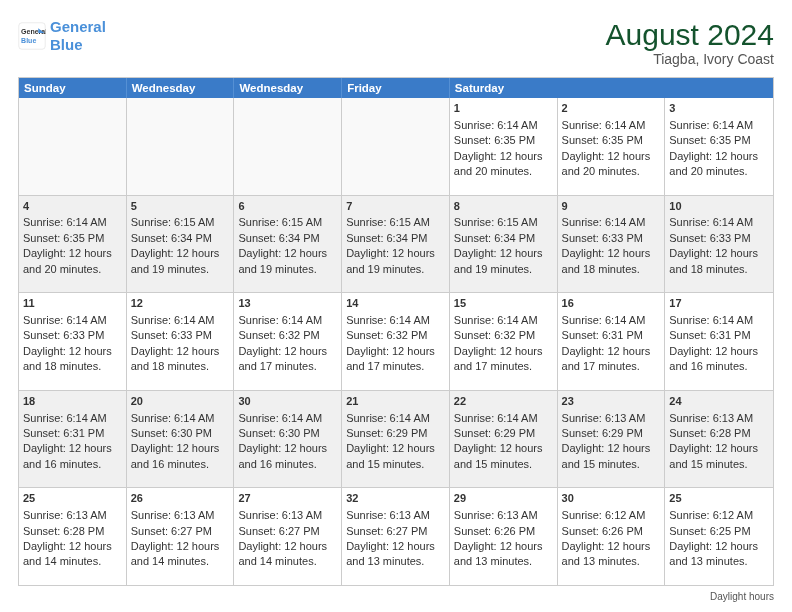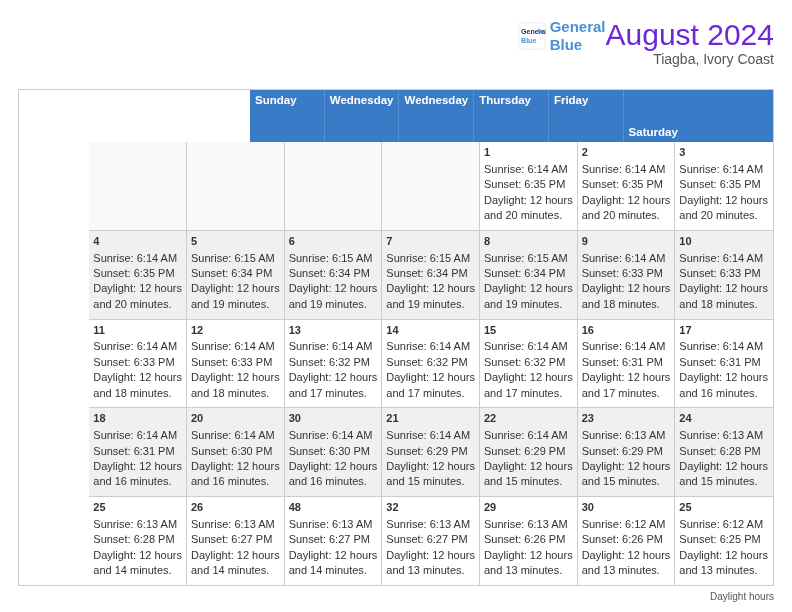--- a/index.html
+++ b/index.html
@@ -12,23 +12,23 @@
     }
     .page {
       width: 792px;
       height: 612px;
       padding: 18px 18px 10px 18px;
       display: flex;
       flex-direction: column;
     }
     .header {
       display: flex;
-      justify-content: flex-end;
+      justify-content: space-between;
       align-items: flex-start;
-      margin-bottom: 22px;
+      margin-bottom: 10px;
     }
     .logo {
       display: flex;
       align-items: center;
       gap: 4px;
     }
     .logo-text {
       font-size: 15px;
       font-weight: bold;
       color: #333;
@@ -40,50 +40,48 @@
     .logo-icon {
       width: 28px;
       height: 28px;
     }
     .title-block {
       text-align: right;
     }
     .main-title {
       font-size: 30px;
       font-weight: normal;
-      color: #6d28d9;
+      color: #14532d;
       line-height: 1.1;
     }
     .subtitle {
       font-size: 14px;
       color: #555;
     }
     .calendar {
       flex: 1;
       display: flex;
       flex-direction: column;
       border: 1px solid #ccc;
-      align-items: flex-end;
     }
     .cal-header-row {
       display: grid;
       grid-template-columns: repeat(7, 1fr);
       background: #3a7bc8;
     }
     .cal-header-cell {
       color: #fff;
       font-size: 11.5px;
       font-weight: bold;
       padding: 4px 5px;
       text-align: left;
       border-right: 1px solid #5590d4;
     }
     .cal-header-cell:last-child {
       border-right: none;
-      margin-top: 32px;
     }
     .cal-body {
       flex: 1;
       display: flex;
       flex-direction: column;
     }
     .cal-week {
       display: grid;
       grid-template-columns: repeat(7, 1fr);
       flex: 1;
@@ -149,21 +147,20 @@
       <div class="main-title">August 2024</div>
       <div class="subtitle">Tiagba, Ivory Coast</div>
     </div>
   </div>
 
   <div class="calendar">
     <div class="cal-header-row">
     <div class="cal-header-cell">Sunday</div>
         <div class="cal-header-cell">Wednesday</div>
         <div class="cal-header-cell">Wednesday</div>
-        <div class="cal-header-cell">Thursday</div>
         <div class="cal-header-cell">Friday</div>
         <div class="cal-header-cell">Saturday</div>
       </div>
     <div class="cal-body">
     <div class="cal-week">
           <div class="cal-cell empty"></div>
           <div class="cal-cell empty"></div>
           <div class="cal-cell empty"></div>
           <div class="cal-cell empty"></div>
           <div class="cal-cell">
@@ -350,21 +347,21 @@
 and 14 minutes.</div>
           </div>
           <div class="cal-cell">
             <span class="day-num">26</span>
             <div class="day-info" style="white-space: pre-line;">Sunrise: 6:13 AM
 Sunset: 6:27 PM
 Daylight: 12 hours
 and 14 minutes.</div>
           </div>
           <div class="cal-cell">
-            <span class="day-num">48</span>
+            <span class="day-num">27</span>
             <div class="day-info" style="white-space: pre-line;">Sunrise: 6:13 AM
 Sunset: 6:27 PM
 Daylight: 12 hours
 and 14 minutes.</div>
           </div>
           <div class="cal-cell">
             <span class="day-num">32</span>
             <div class="day-info" style="white-space: pre-line;">Sunrise: 6:13 AM
 Sunset: 6:27 PM
 Daylight: 12 hours

